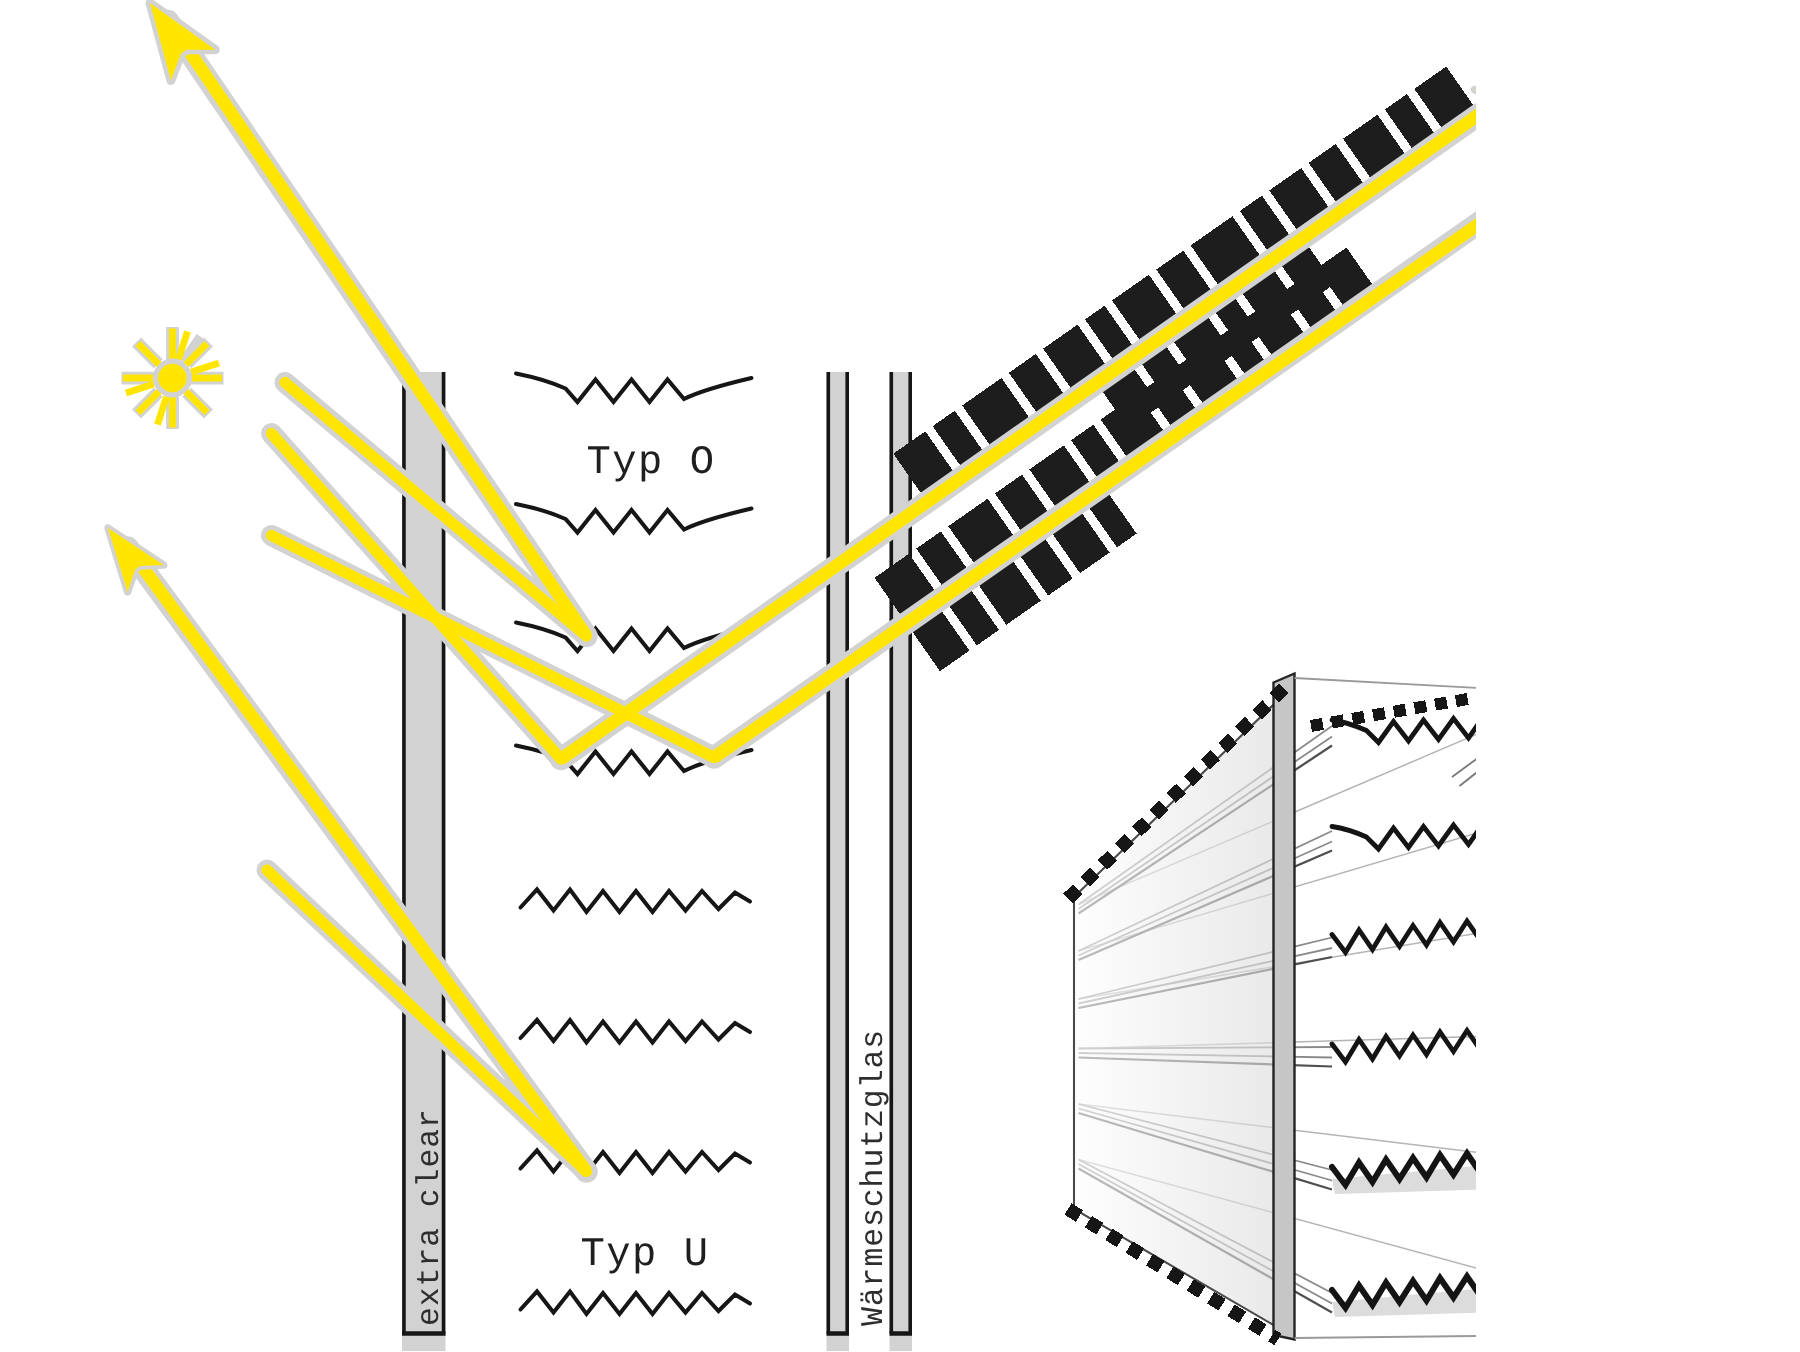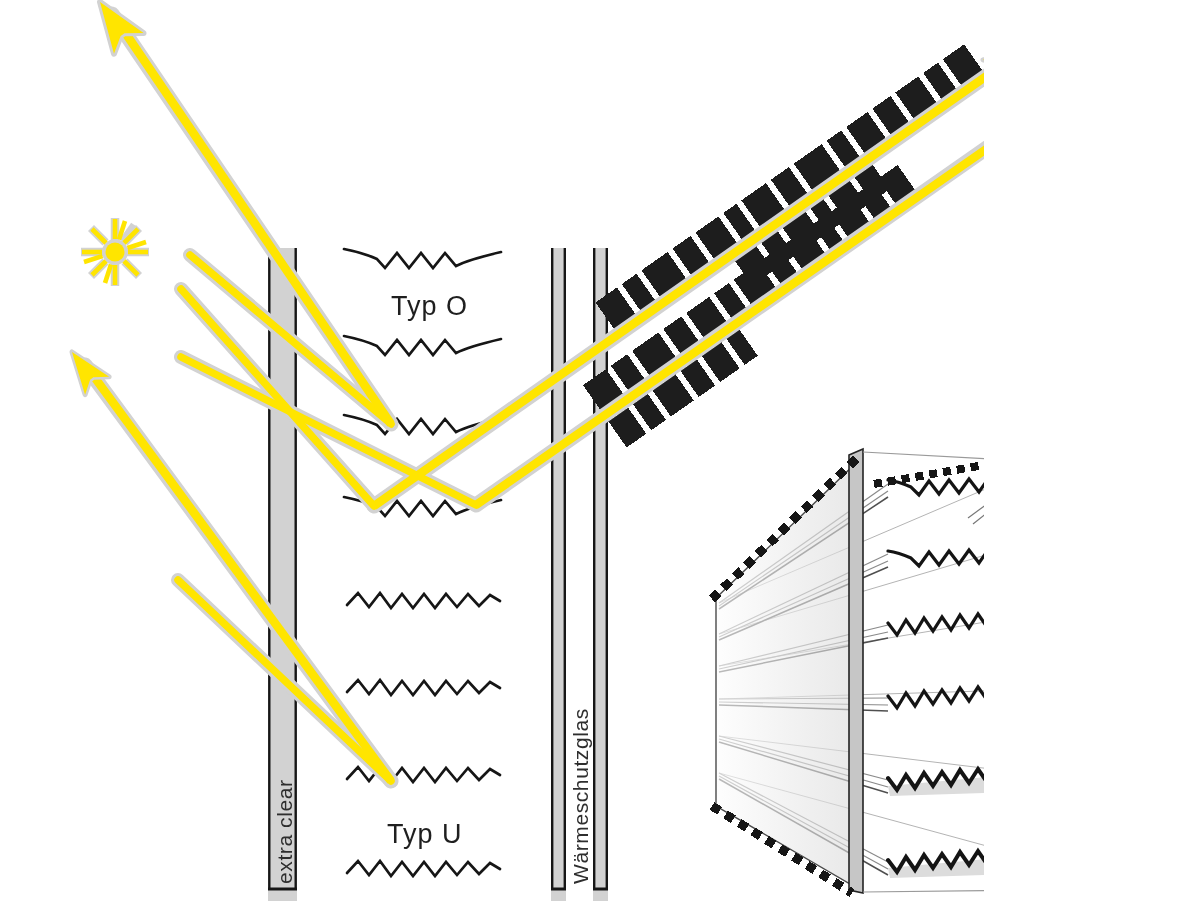--- a/index.html
+++ b/index.html
@@ -1,20 +1,20 @@
 <!DOCTYPE html>
 <html style="--yellow: #FFE500; --halo: #D2D2D2; --pane: #D2D2D2; --ink: #161616; --bg: #FFFFFF;"><head>
 <meta charset="utf-8">
 <style>
   :root{
     --yellow:#FFE500; --halo:#D2D2D2; --pane:#D2D2D2; --ink:#161616; --bg:#FFFFFF;
   }
   html,body{margin:0;padding:0;background:var(--bg);}
   .stage{position:relative;width:984px;height:901px;background:var(--bg);overflow:hidden;
-         font-family:Liberation Sans, sans-serif;}
+         font-family:Liberation Mono, monospace;}
   svg{display:block}
   .ray-halo{stroke:var(--halo);stroke-width:14;fill:none;stroke-linecap:round;}
   .ray{stroke:var(--yellow);stroke-width:7.5;fill:none;stroke-linecap:round;}
   .out-halo{stroke:var(--halo);stroke-width:15;fill:none;stroke-linecap:round;}
   .out{stroke:var(--yellow);stroke-width:8.5;fill:none;stroke-linecap:butt;}
   .arrowhead{fill:var(--yellow);stroke:var(--halo);stroke-width:5;stroke-linejoin:round;paint-order:stroke;}
   .sun-ray-halo{stroke:var(--halo);stroke-width:8.5;stroke-linecap:butt;}
   .sun-ray{stroke:var(--yellow);stroke-width:4.6;stroke-linecap:butt;}
   .pane-fill{fill:var(--pane);}
   .pane-edge{stroke:var(--ink);stroke-width:2.4;}

